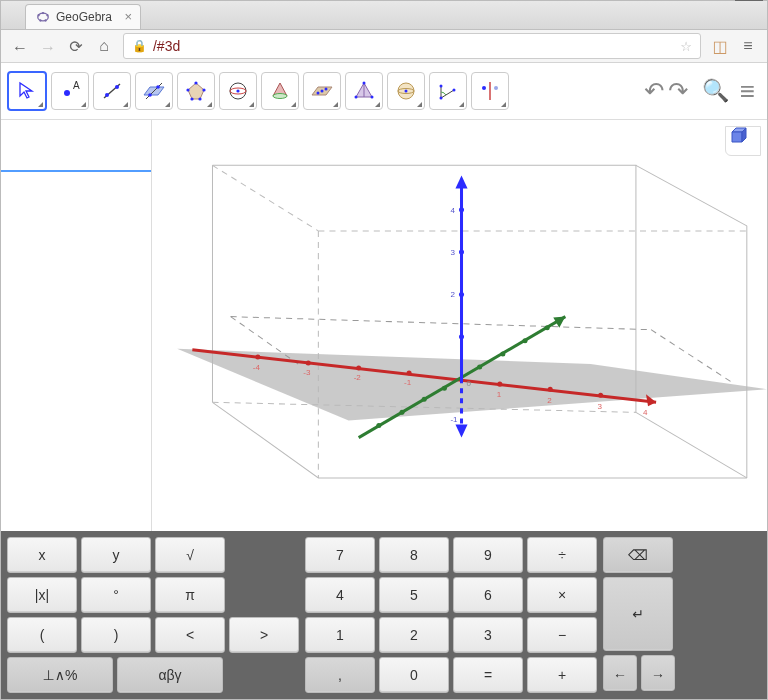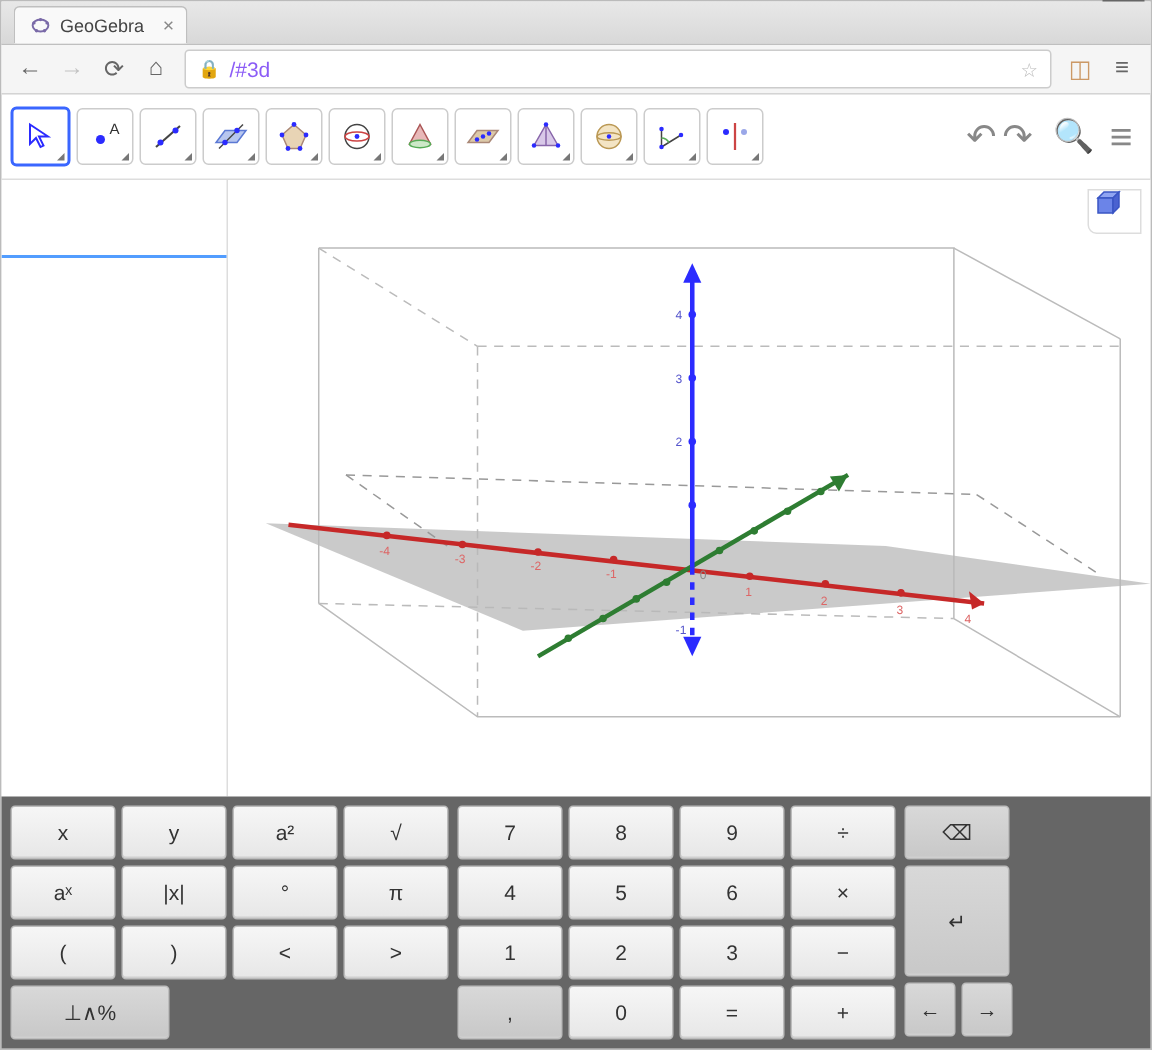--- a/index.html
+++ b/index.html
@@ -1,26 +1,26 @@
 <!DOCTYPE html>
 <html><head>
 <meta charset="utf-8">
 <style>
 html,body{margin:0;padding:0;font-family:Arial,Helvetica,sans-serif;font-size:13px;color:#333;background:#fff}
 .window{width:768px;height:700px;display:flex;flex-direction:column;box-sizing:border-box;border:1px solid #bbb;position:relative}
-.tabbar{height:28px;background:linear-gradient(#e8e8e8,#d8d8d8);display:flex;align-items:flex-end;padding-left:8px;border-bottom:1px solid #bfbfbf}
+.tabbar{height:28px;background:linear-gradient(#e8e8e8,#d8d8d8);display:flex;align-items:flex-end;padding-left:24px;border-bottom:1px solid #bfbfbf}
 .tab{display:flex;align-items:center;gap:6px;background:#f9f9f9;border:1px solid #bfbfbf;border-bottom:none;border-radius:4px 4px 0 0;height:24px;padding:0 28px 0 10px;position:relative;font-size:12px;color:#444}
 .tab .fav{width:14px;height:14px}
 .tab .close{position:absolute;right:8px;top:5px;color:#888;font-size:13px;line-height:1}
 .addr{height:32px;display:flex;align-items:center;gap:10px;padding:0 10px;border-bottom:1px solid #d4d4d4;background:#f5f5f5}
 .nav-ico{color:#666;font-size:16px;display:inline-flex;width:18px;justify-content:center}
 .urlbox{flex:1;display:flex;align-items:center;height:24px;border:1px solid #ccc;border-radius:3px;background:#fff;padding:0 8px;gap:6px}
 .lock{color:#2a962a;font-size:12px}
 .url-host{color:#2a962a;font-size:14px}
-.url-path{color:#8b5cf6;font-size:14px}
+.url-path{color:#7f1d1d;font-size:14px}
 .toolbar{height:48px;display:flex;align-items:center;padding:4px 6px;gap:4px;border-bottom:1px solid #ddd;flex:0 0 auto}
 .tool{width:36px;height:36px;border:1px solid #ccc;border-radius:4px;background:#fff;display:flex;align-items:center;justify-content:center;position:relative}
 .tool.sel{border:2px solid #3a66ff}
 .tool .tri{position:absolute;right:2px;bottom:2px;width:0;height:0;border-left:5px solid transparent;border-bottom:5px solid #777}
 .spacer{flex:1}
 .big{color:#888}
 .content{flex:1;display:flex;position:relative;overflow:hidden}
 .side{width:150px;border-right:1px solid #ddd;background:#fff;position:relative}
 .side .bluebar{height:2px;background:#529dff;margin-top:50px}
 .view3d{flex:1;background:#fff;position:relative}
@@ -287,37 +287,36 @@
   </div>
 
   <div class="kb-close">✕</div>
 
   <div class="kbwrap">
     <div class="kb">
       <div class="col colA">
         <div class="row">
             <div class="key">x</div>
             <div class="key">y</div>
-            <div class="key">a²</div>
             <div class="key">√</div>
           </div>
         <div class="row">
-            <div class="key">aˣ</div>
             <div class="key">|x|</div>
             <div class="key">°</div>
             <div class="key">π</div>
           </div>
         <div class="row">
             <div class="key">(</div>
             <div class="key">)</div>
             <div class="key">&lt;</div>
             <div class="key">&gt;</div>
           </div>
         <div class="row">
             <div class="key gray">⊥∧%</div>
+            <div class="key gray">αβγ</div>
           </div>
       </div>
       <div class="col colB">
         <div class="row">
             <div class="key">7</div>
             <div class="key">8</div>
             <div class="key">9</div>
             <div class="key">÷</div>
           </div>
         <div class="row">

